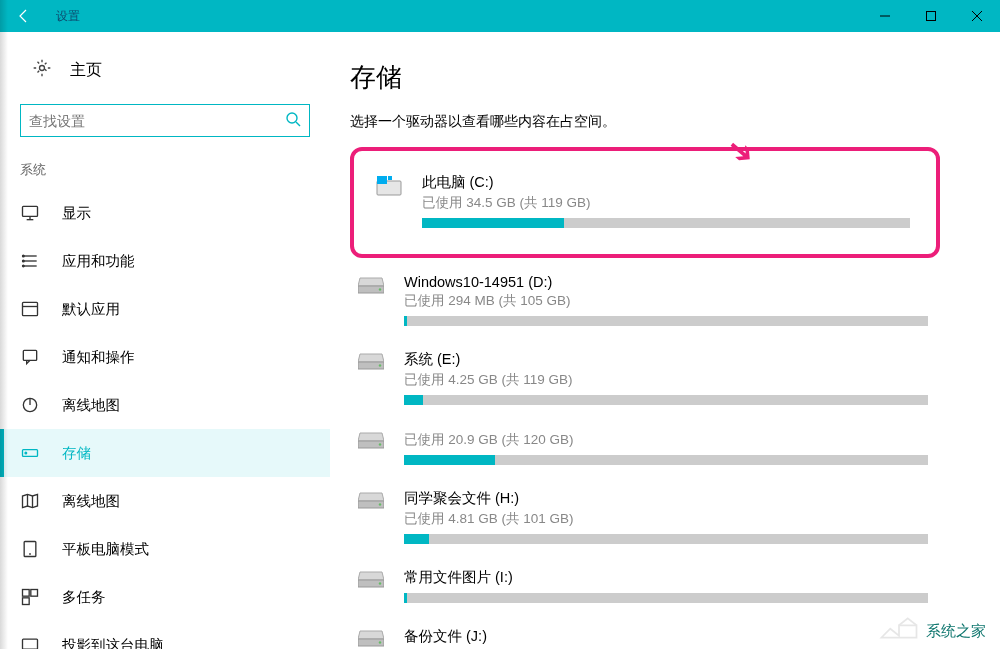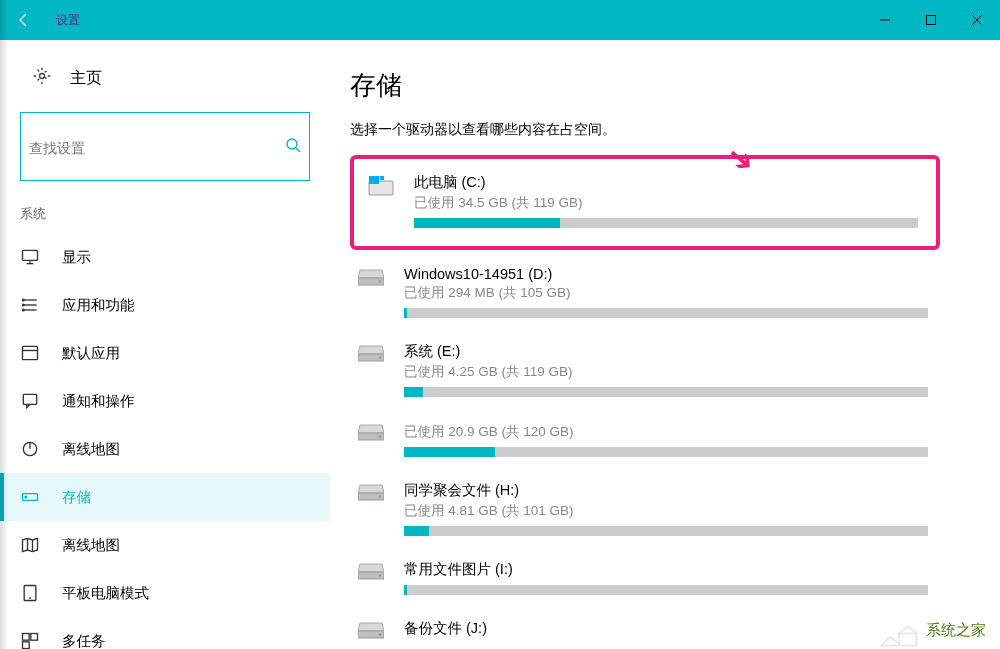--- a/index.html
+++ b/index.html
@@ -12,25 +12,25 @@
   position: relative;
 }
 .shadow-strip {
   position: absolute;
   left: 0; top: 0; bottom: 0;
   width: 8px;
   background: linear-gradient(90deg, rgba(0,0,0,0.15), transparent);
   z-index: 5;
 }
 .titlebar {
-  height: 40px;
+  height: 32px;
   background: #00b7c3;
   display: flex;
   align-items: center;
-  color: #701a75;
+  color: #0c4a6e;
   font-size: 12px;
   position: relative;
 }
 .titlebar .back {
   width: 48px;
   height: 32px;
   display: flex;
   align-items: center;
   justify-content: center;
   cursor: pointer;
@@ -66,23 +66,23 @@
   align-items: center;
   padding: 8px 20px 14px 32px;
   font-size: 16px;
   color: #000;
   gap: 18px;
 }
 .home-row .icon { color: #444; }
 .search {
   margin: 8px 20px 24px 20px;
   display: flex;
-  align-items: flex-end;
+  align-items: center;
   border: 1px solid #00b7c3;
-  padding: 24px 8px;
+  padding: 6px 8px;
   color: #666;
   font-size: 14px;
   gap: 8px;
 }
 .search input {
   flex: 1;
   border: none;
   outline: none;
   font-size: 14px;
   font-family: inherit;
@@ -168,44 +168,44 @@
   position: relative;
   overflow: hidden;
 }
 .drive .bar .fill {
   position: absolute;
   left: 0; top: 0; bottom: 0;
   background: #00b7c3;
 }
 .highlight-box {
   border: 4px solid #ec1e79;
-  border-radius: 6px;
-  padding: 6px;
+  border-radius: 12px;
+  padding: 14px;
   margin-bottom: 8px;
 }
 .highlight-box .drive { margin-bottom: 0; }
 .system-drive svg { width: 26px; height: 26px; }
 .hdd-icon svg { width: 26px; height: 18px; }
 .arrow-annot {
   position: absolute;
   top: 100px;
   left: 398px;
   transform: rotate(40deg);
   color: #ec1e79;
   font-size: 32px;
   pointer-events: none;
 }
 .watermark {
   position: absolute;
   right: 14px;
   bottom: 8px;
-  color: #4d7c0f;
+  color: #0f766e;
   font-size: 15px;
   display: flex;
-  align-items: flex-start;
+  align-items: flex-end;
   gap: 6px;
   pointer-events: none;
 }
 .watermark svg { width: 42px; height: 28px; opacity: 0.5; }
 </style>
 </head>
 <body>
 
 <div class="shadow-strip"></div>
 

